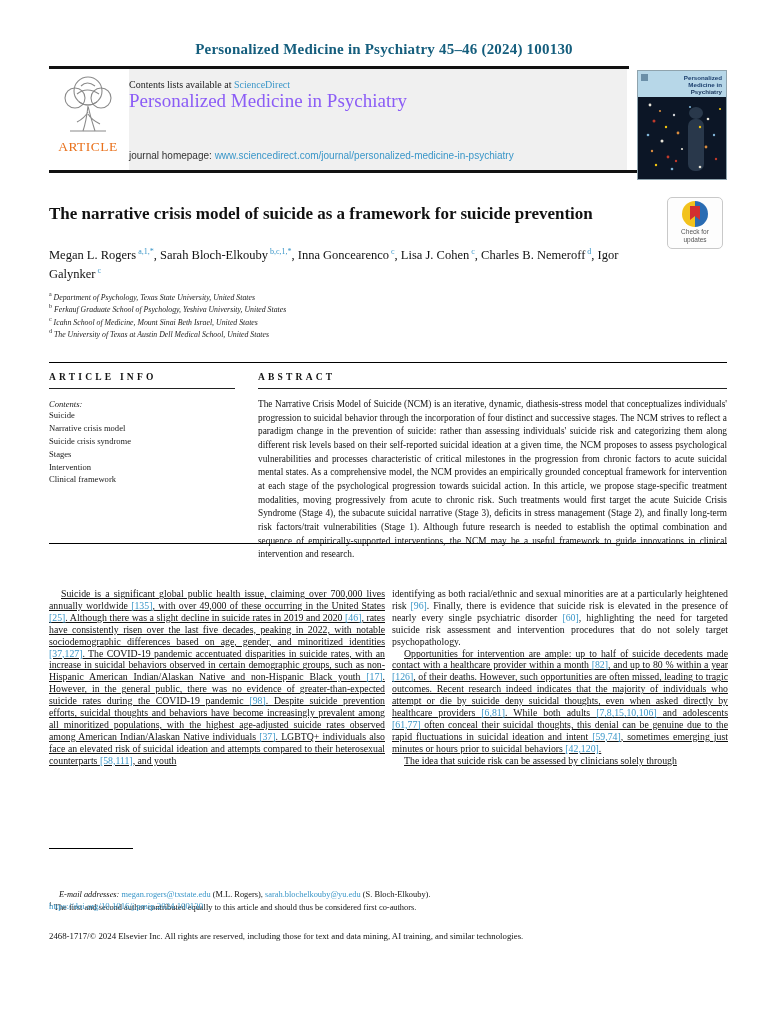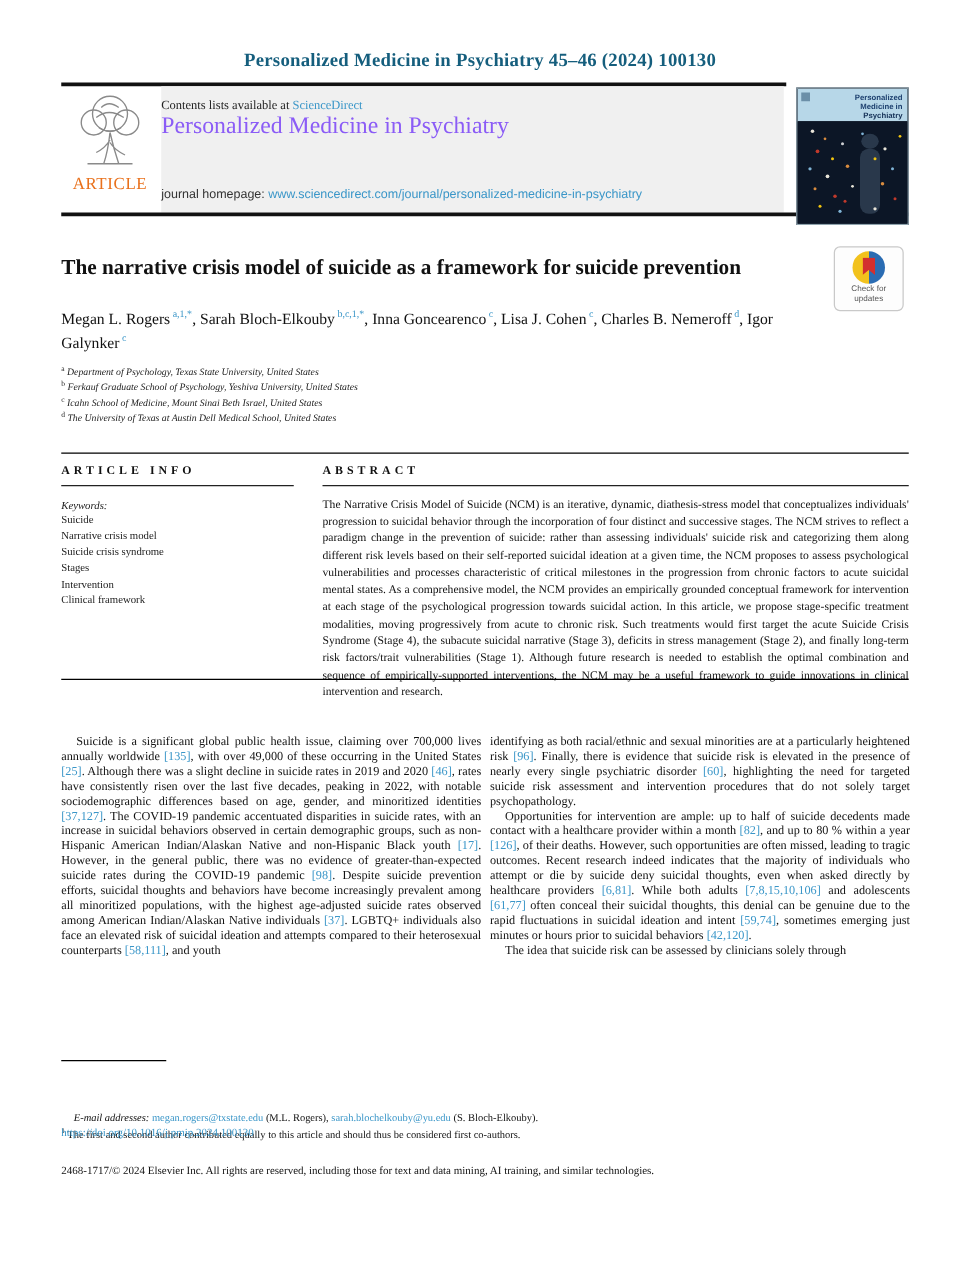--- a/index.html
+++ b/index.html
@@ -77,21 +77,21 @@
   .sec-head { font-size:9.5px; font-weight:700; letter-spacing:3.2px; color:#111; }
   .head-rule { border:none; border-top:1px solid #222; margin-top:6px; }
   .kw-label { font-style:italic; font-size:8.6px; margin-top:10px; }
   .kw-line { font-size:8.6px; line-height:1.5; }
   .abs-text { margin-top:9px; font-size:9.3px; line-height:1.47; text-align:justify; color:#111; }
 
   
   .col { position:absolute; top:588px; width:336px; }
   .col-l { left:49px; } .col-r { left:392px; }
   .bp { font-size:9.8px; line-height:11.9px; text-align:justify; color:#111; }
-  .bp.ind { text-indent:12px; }
+  .bp.ind { text-indent:12px;text-decoration:underline; }
 
   
   .fnotes { position:absolute; top:848px; left:49px; right:41px; }
   .fnrule { width:84px; border-top:1px solid #000; margin-bottom:4px; }
   .fline { font-size:8.4px; line-height:1.5; color:#111; }
   .fline.em { padding-left:10px;margin-top:40px; }
   .doi { position:absolute; top:901px; left:49px; font-size:8.8px; }
   .copyright { position:absolute; top:931px; left:49px; right:41px; font-size:8.8px; color:#111; }
 </style>
 </head>
@@ -181,21 +181,21 @@
       <div><sup>a</sup><span class="ital"> Department of Psychology, Texas State University, United States</span></div>
       <div><sup>b</sup><span class="ital"> Ferkauf Graduate School of Psychology, Yeshiva University, United States</span></div>
       <div><sup>c</sup><span class="ital"> Icahn School of Medicine, Mount Sinai Beth Israel, United States</span></div>
       <div><sup>d</sup><span class="ital"> The University of Texas at Austin Dell Medical School, United States</span></div>
     </div>
 
   <div class="infoabs">
     <div class="info-col">
       <div class="sec-head">ARTICLE INFO</div>
       <hr class="head-rule">
-      <div class="kw-label">Keywords:</div>
+      <div class="kw-label">Contents:</div>
       <div>
           <div class="kw-line">Suicide</div>
           <div class="kw-line">Narrative crisis model</div>
           <div class="kw-line">Suicide crisis syndrome</div>
           <div class="kw-line">Stages</div>
           <div class="kw-line">Intervention</div>
           <div class="kw-line">Clinical framework</div>
         </div>
     </div>
     <div class="abs-col">

